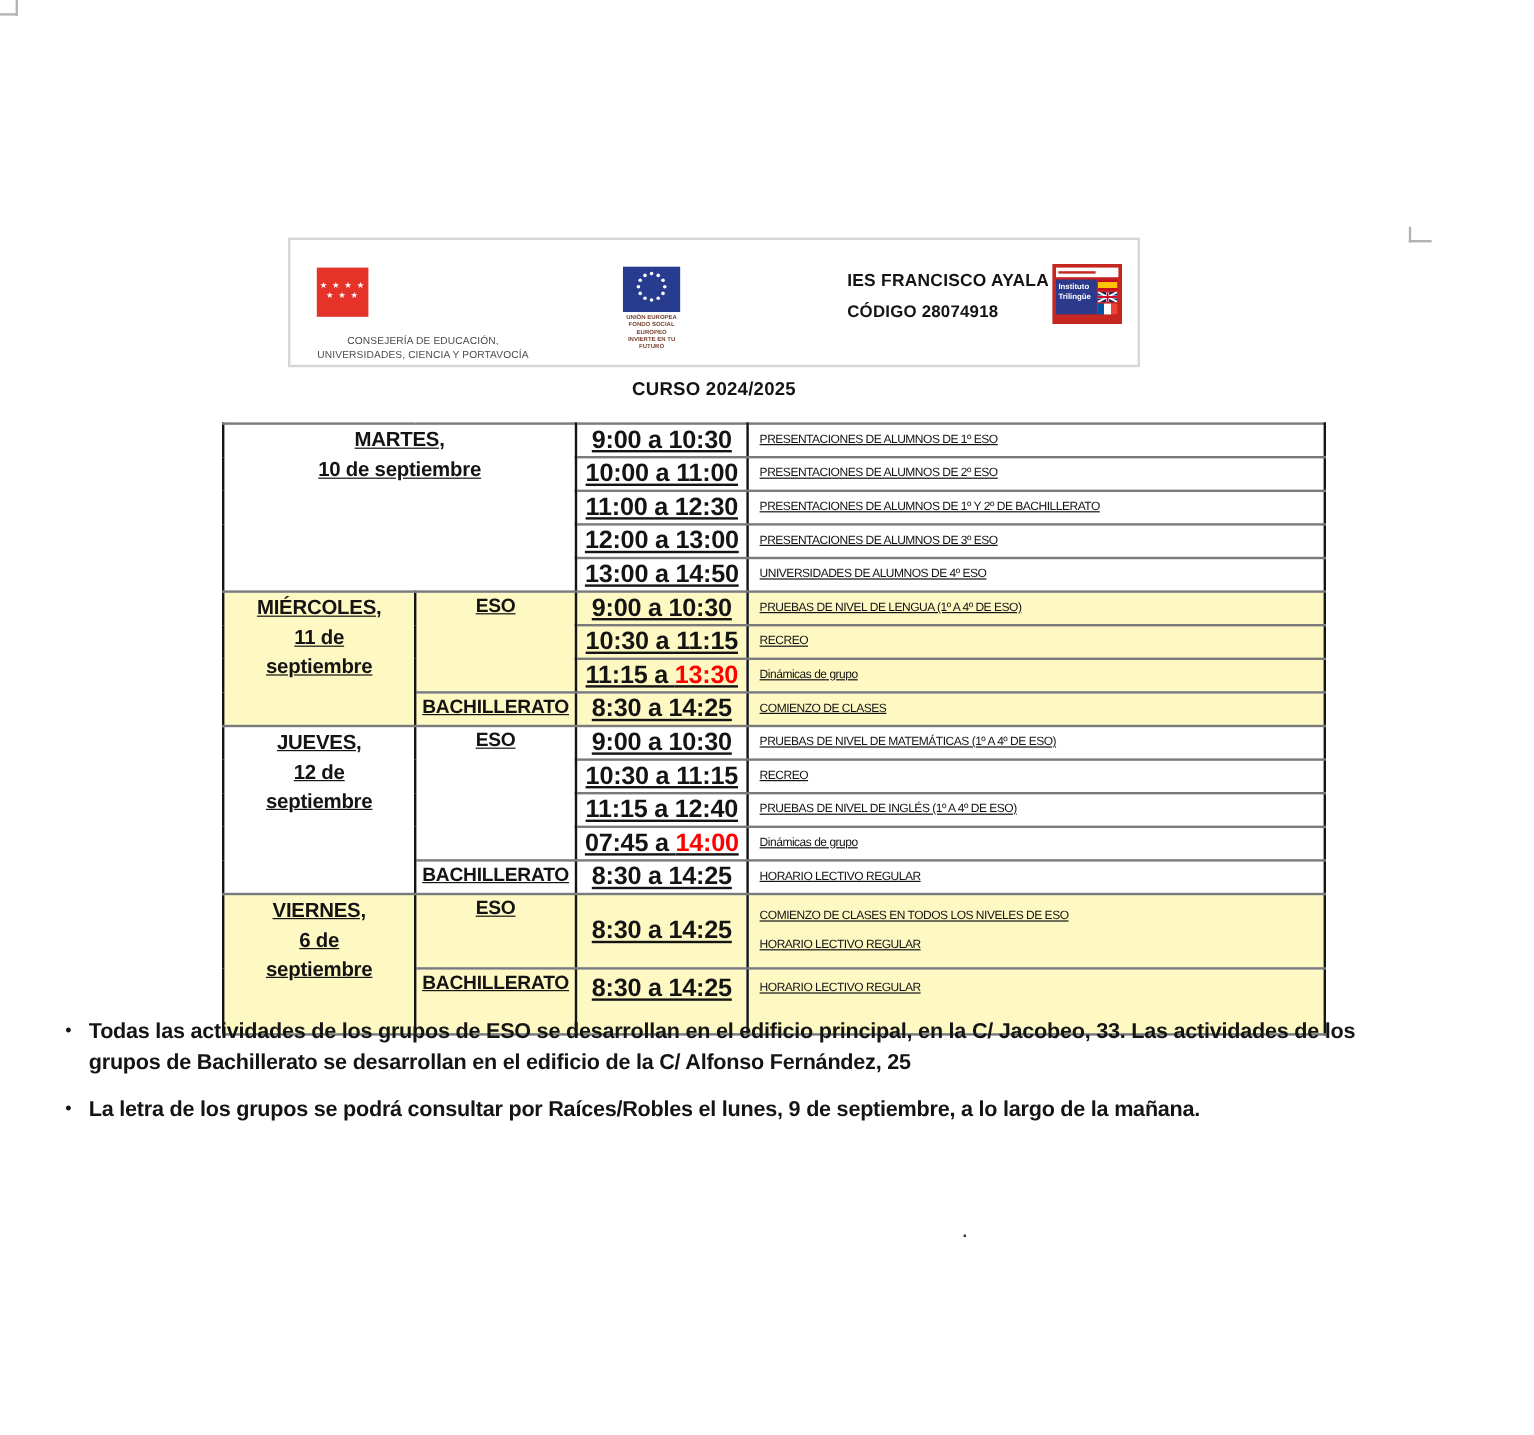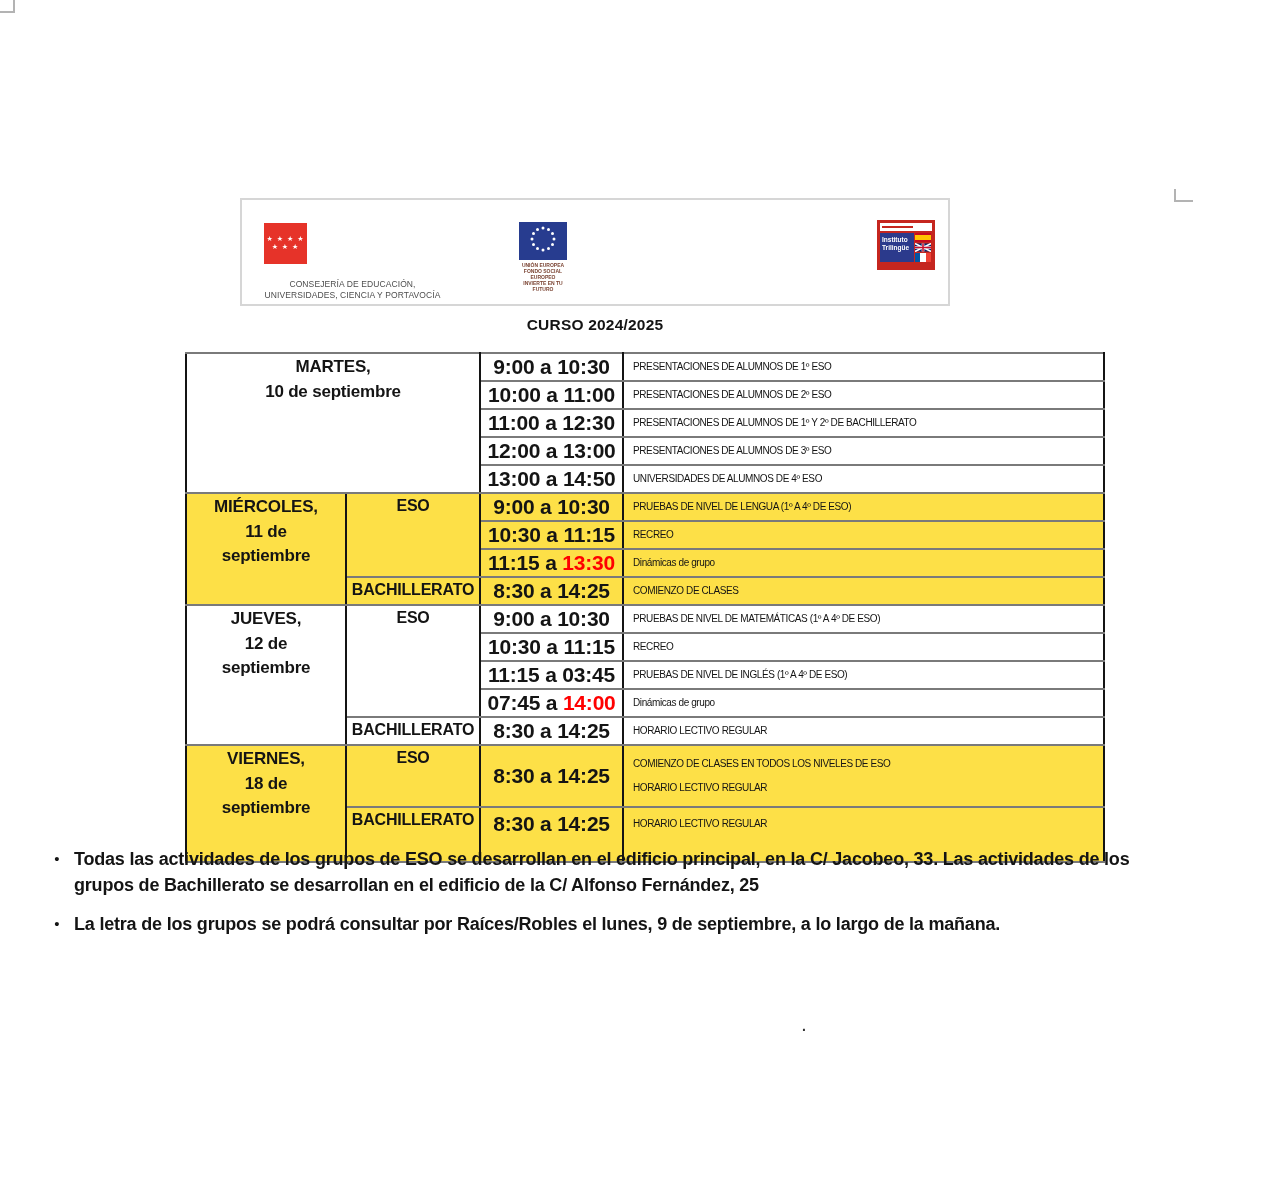--- a/index.html
+++ b/index.html
@@ -32,22 +32,22 @@
   .flag{width:16px;height:9px;}
   .flag.spain{background:linear-gradient(180deg,#c60b1e 0 25%,#ffc400 25% 75%,#c60b1e 75% 100%);}
   .flag.france{background:linear-gradient(90deg,#0055a4 0 33%,#ffffff 33% 66%,#ef4135 66% 100%);}
 
   
   .curso{position:absolute;left:445px;top:316px;width:300px;text-align:center;font-weight:bold;font-size:15.5px;letter-spacing:.2px;}
 
   
   .tbl-pos{position:absolute;left:185px;top:352px;}
   table{border-collapse:collapse;table-layout:fixed;width:918px;}
-  td{border:2px solid #141414;border-top-color:#7a7a7a;border-bottom-color:#7a7a7a;overflow:hidden;}
-  tr.peach td{background:#fde047;}
+  td{border:2px solid #141414;border-top-color:#7a7a7a;border-bottom-color:#7a7a7a;overflow:hidden;text-decoration:underline;}
+  tr.peach td{background:#fef9c3;}
   td.day{font-weight:bold;font-size:17px;line-height:24.5px;text-align:center;vertical-align:top;white-space:pre-line;letter-spacing:-.2px;padding-top:1px;}
   td.cat{font-weight:bold;font-size:16px;text-align:center;vertical-align:top;padding-top:3px;letter-spacing:-.2px;}
   td.time{font-weight:bold;font-size:21px;text-align:center;vertical-align:middle;letter-spacing:-.2px;}
   td.act{font-size:10px;text-align:left;vertical-align:middle;padding:0 6px 0 9px;letter-spacing:-.4px;white-space:pre-line;line-height:24px;}
   tr.vtop td{vertical-align:top;}
   tr.vtop td.time,tr.vtop td.act{padding-top:4px;}
   .red{color:#ff0000;}
   tr.h24{height:22.4px;} tr.h23{height:21.2px;} tr.h64{height:62px;} tr.h57{height:55px;}
 
   
@@ -93,20 +93,24 @@
           <circle cx="33.5" cy="22.5" r="1.5"></circle>
       </g>
     </svg>
     <div class="eu-caption">
       <div>UNIÓN EUROPEA</div>
       <div>FONDO SOCIAL EUROPEO</div>
       <div>INVIERTE EN TU FUTURO</div>
     </div>
   </div>
 
+  <div class="school">
+    <div class="name">IES FRANCISCO AYALA</div>
+    <div class="code">CÓDIGO 28074918</div>
+  </div>
 
   <div class="tri">
     <div class="band">
         <div class="band-mark"></div>
       </div>
     <div class="mainrow">
       <div class="bluebox">Instituto Trilingüe</div>
       <div class="flags">
         <div class="flag spain"></div>
         <svg class="flag" viewBox="0 0 60 30">
@@ -184,36 +188,36 @@
 septiembre</td>
     <td class="cat" rowspan="4">ESO</td>
     <td class="time">9:00 a 10:30</td>
     <td class="act">PRUEBAS DE NIVEL DE MATEMÁTICAS (1º A 4º DE ESO)</td>
   </tr>
   <tr class="h23">
     <td class="time">10:30 a 11:15</td>
     <td class="act">RECREO</td>
   </tr>
   <tr class="h23">
-    <td class="time">11:15 a 03:45</td>
+    <td class="time">11:15 a 12:40</td>
     <td class="act">PRUEBAS DE NIVEL DE INGLÉS (1º A 4º DE ESO)</td>
   </tr>
   <tr class="h23">
     <td class="time"><span>07:45 a </span><span class="red">14:00</span></td>
     <td class="act">Dinámicas de grupo</td>
   </tr>
   <tr class="h23">
     <td class="cat">BACHILLERATO</td>
     <td class="time">8:30 a 14:25</td>
     <td class="act">HORARIO LECTIVO REGULAR</td>
   </tr>
 
   <tr class="peach h64">
     <td class="day" rowspan="2">VIERNES,
-18 de
+6 de
 septiembre</td>
     <td class="cat">ESO</td>
     <td class="time">8:30 a 14:25</td>
     <td class="act">COMIENZO DE CLASES EN TODOS LOS NIVELES DE ESO
 HORARIO LECTIVO REGULAR</td>
   </tr>
   <tr class="peach h57 vtop">
     <td class="cat">BACHILLERATO</td>
     <td class="time">8:30 a 14:25</td>
     <td class="act">HORARIO LECTIVO REGULAR</td>

